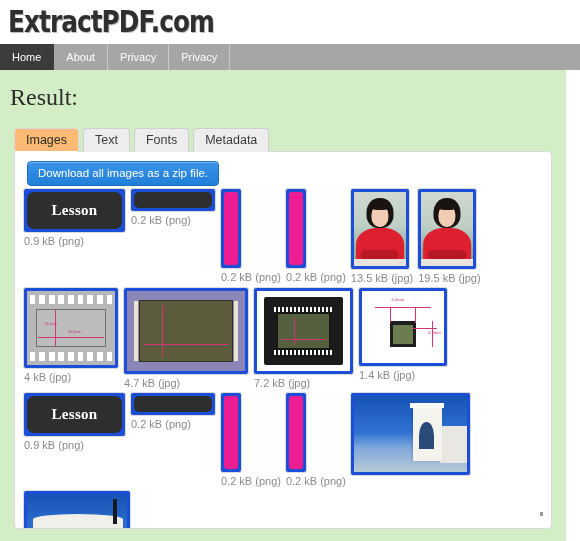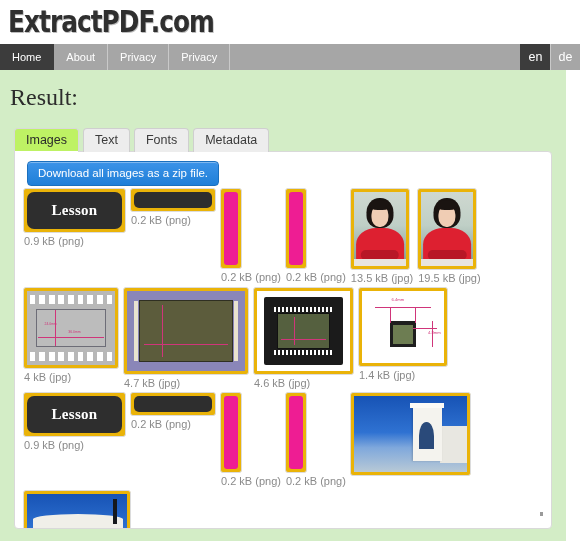--- a/index.html
+++ b/index.html
@@ -69,21 +69,21 @@
     background:#ededed;
     border:1px solid #cfcfcf;
     border-bottom:none;
     border-radius:4px 4px 0 0;
     padding:4px 11px 5px 11px;
     font-size:12.5px;color:#3b3b3b;
     cursor:pointer;
     position:relative;
   }
   .tab.active{
-    background:#bef264;color:#2a2a2a;
+    background:#fdba74;color:#2a2a2a;
     border-color:#d9d9d9;
   }
   .tab.active:after{
     content:"";position:absolute;left:0;right:0;bottom:-1px;height:2px;background:#ffffff;
   }
   
   .panel{
     position:absolute;left:14px;top:81px;width:538px;height:378px;
     background:#ffffff;
     border:1px solid #d9d9d9;
@@ -107,21 +107,21 @@
     font-size:0;
   }
   .thumb{
     display:inline-block;
     vertical-align:top;
     margin:0 2px 2px 2px;
     font-size:0;
   }
   .thumb .frame{
     display:inline-block;
-    background:#eab308;
+    background:#1d4ed8;
     border:1px solid #dcdcdc;
     border-radius:3px;
     padding:3px;
     box-sizing:content-box;
     line-height:0;
   }
   .cap{
     display:block;
     font-family:"Liberation Sans", sans-serif;
     font-size:11px;color:#8a8a8a;
@@ -235,24 +235,20 @@
     <div class="logo">ExtractPDF.com</div>
   </div>
 
   <div class="navbar">
     <div class="nav-left">
       <div class="nav-item active">Home</div>
       <div class="nav-item">About</div>
       <div class="nav-item">Privacy</div>
       <div class="nav-item">Privacy</div>
     </div>
-    <div class="nav-right">
-      <div class="lang active">en</div>
-      <div class="lang">de</div>
-    </div>
   </div>
 
   <div class="main">
     <div class="result-title">Result:</div>
 
     <div class="tabs">
       <div class="tab active">Images</div>
       <div class="tab">Text</div>
       <div class="tab">Fonts</div>
       <div class="tab">Metadata</div>
@@ -336,21 +332,21 @@
      <span class="cap">4.7 kB (jpg)</span>
    </div><div class="thumb">
      <div class="frame"><div class="art ph sensorB" style="width:93px;height:80px;">
         <div class="body"></div>
         <div class="pin" style="top:20%;"></div>
                 <div class="pin" style="bottom:20%;"></div>
         <div class="win"></div>
         <div class="gl" style="left:40%;top:32%;width:1px;bottom:32%;"></div>
         <div class="gl" style="left:26%;top:60%;right:26%;height:1px;"></div>
               </div></div>
-     <span class="cap">4.6 kB (jpg)</span>
+     <span class="cap">7.2 kB (jpg)</span>
    </div><div class="thumb">
      <div class="frame"><div class="art ph dim" style="width:82px;height:72px;">
         <div class="chip"></div>
                 <div class="chipin"></div>
         <div class="ln" style="left:16%;top:22%;right:16%;height:1px;"></div>
         <div class="ln" style="left:34%;top:22%;height:22%;width:1px;"></div>
         <div class="ln" style="right:34%;top:22%;height:22%;width:1px;"></div>
         <div class="ln" style="right:14%;top:42%;bottom:22%;width:1px;"></div>
         <div class="ln" style="left:62%;top:52%;right:8%;height:1px;"></div>
         <div class="tx" style="left:36%;top:12%;">6.4mm</div>

